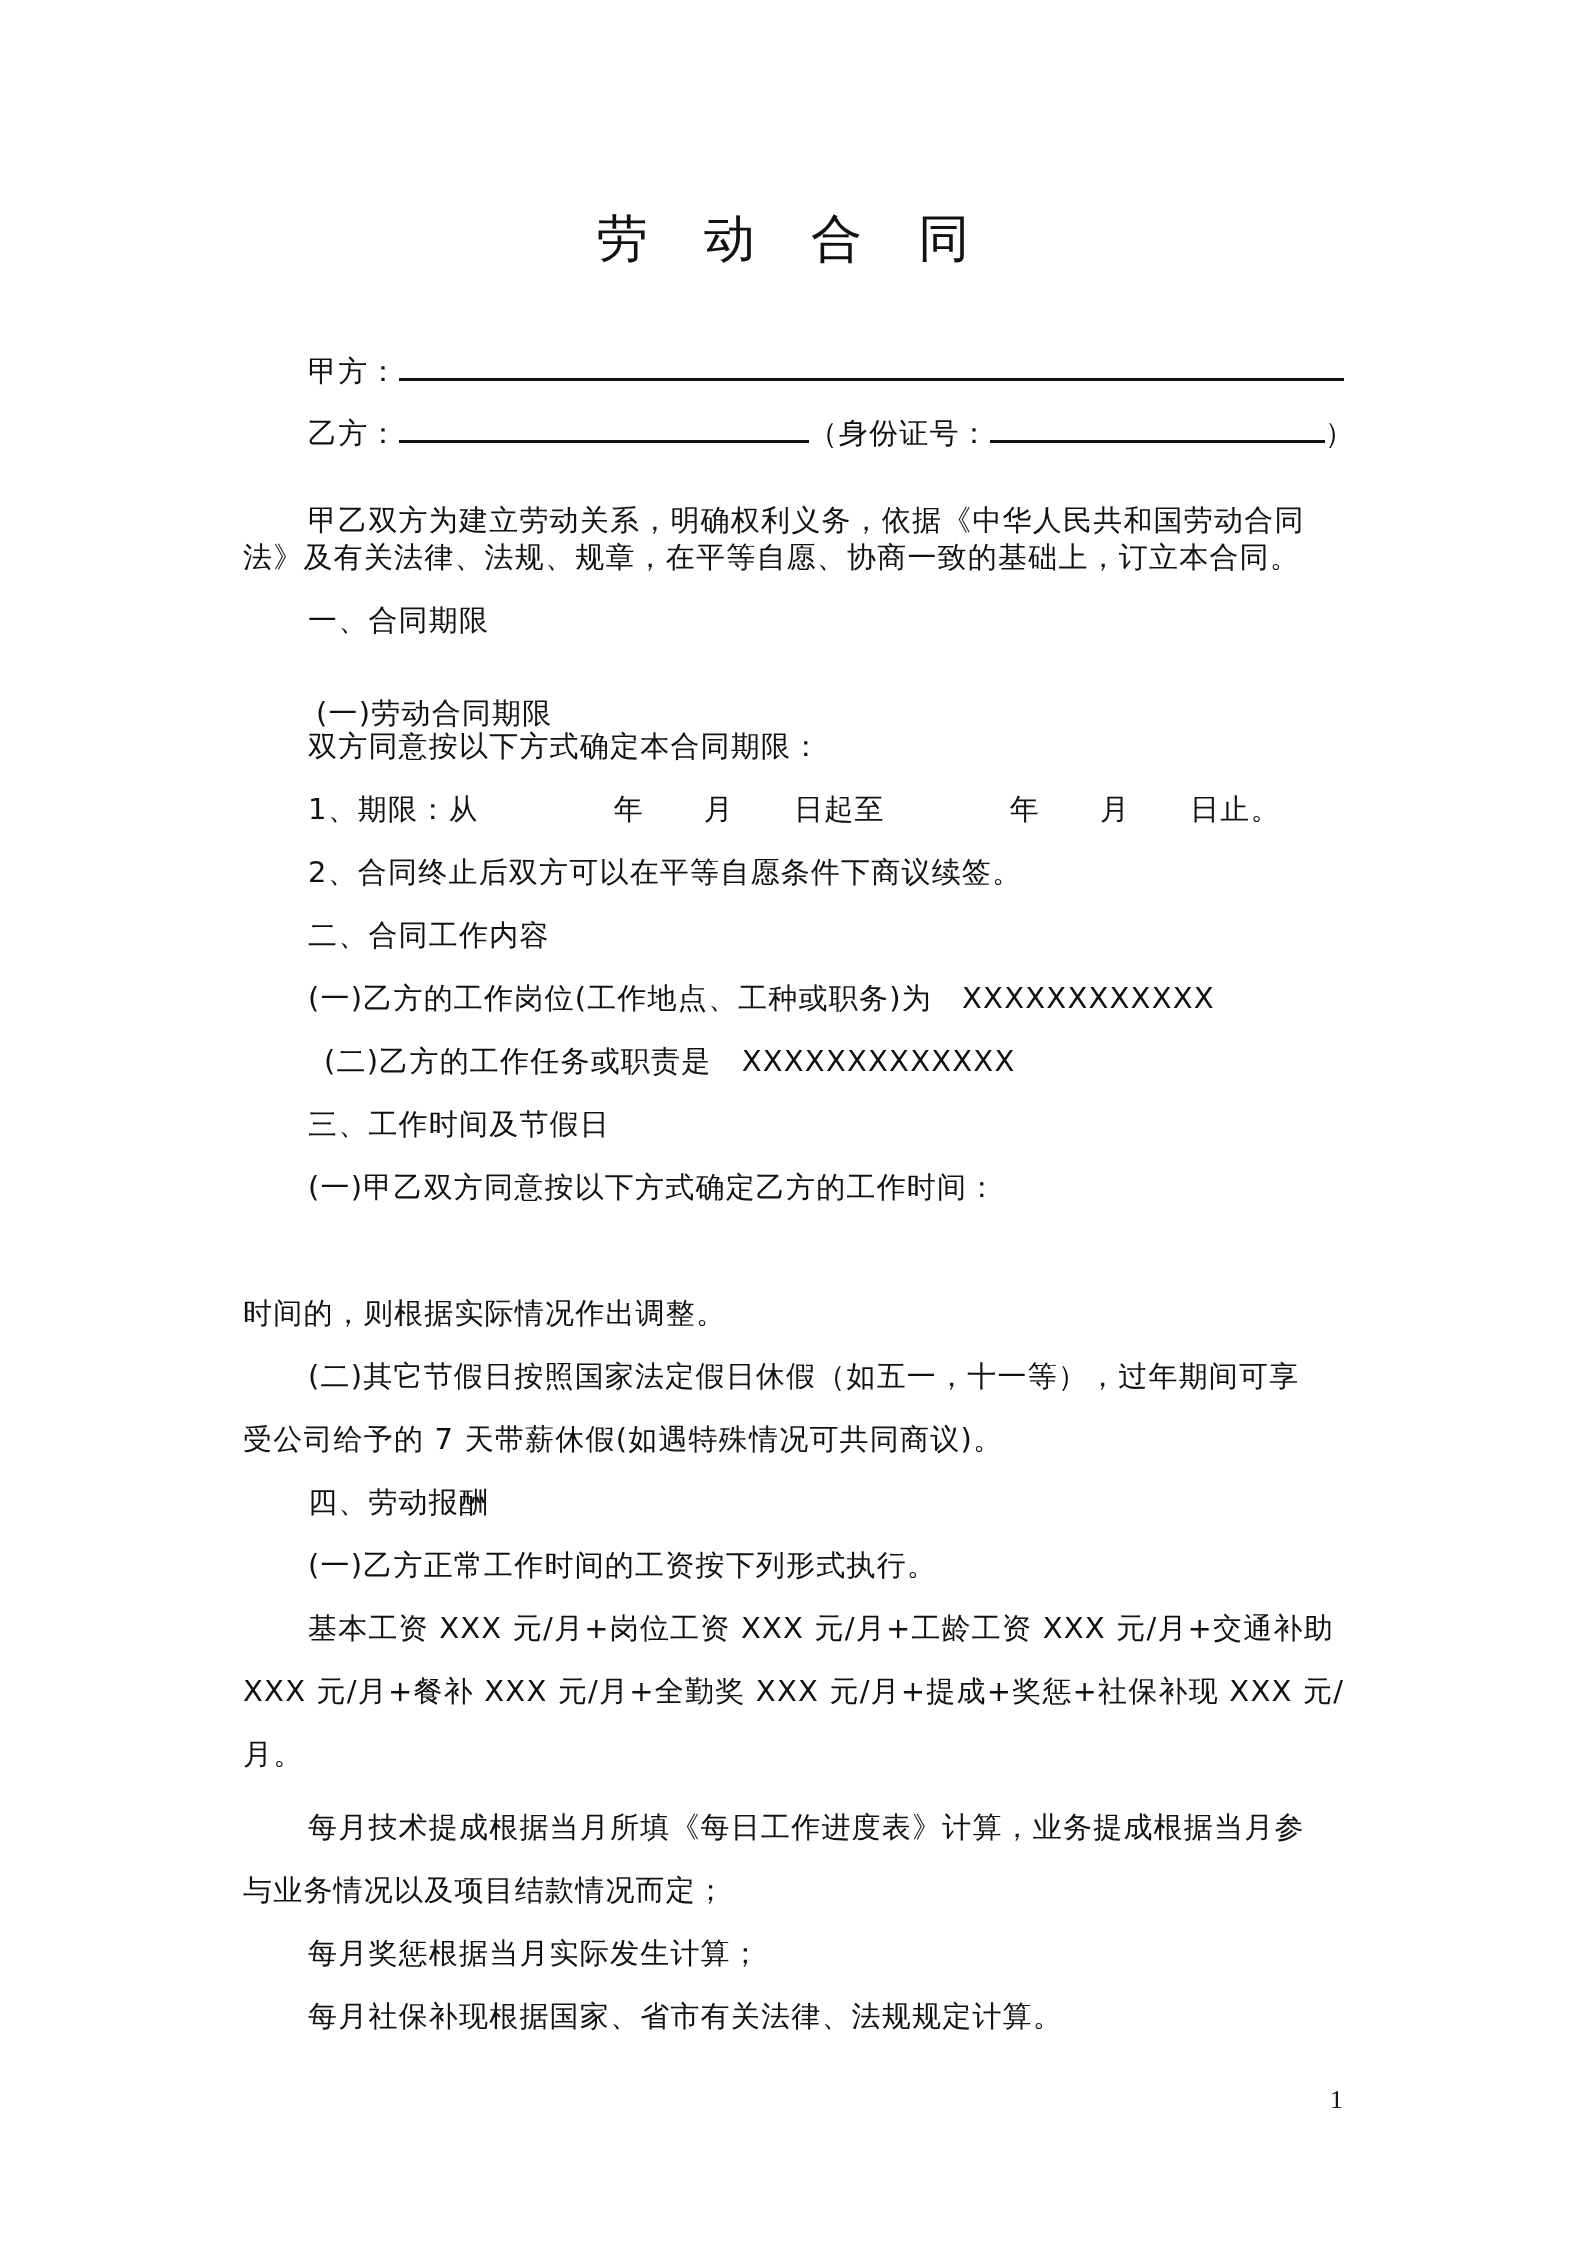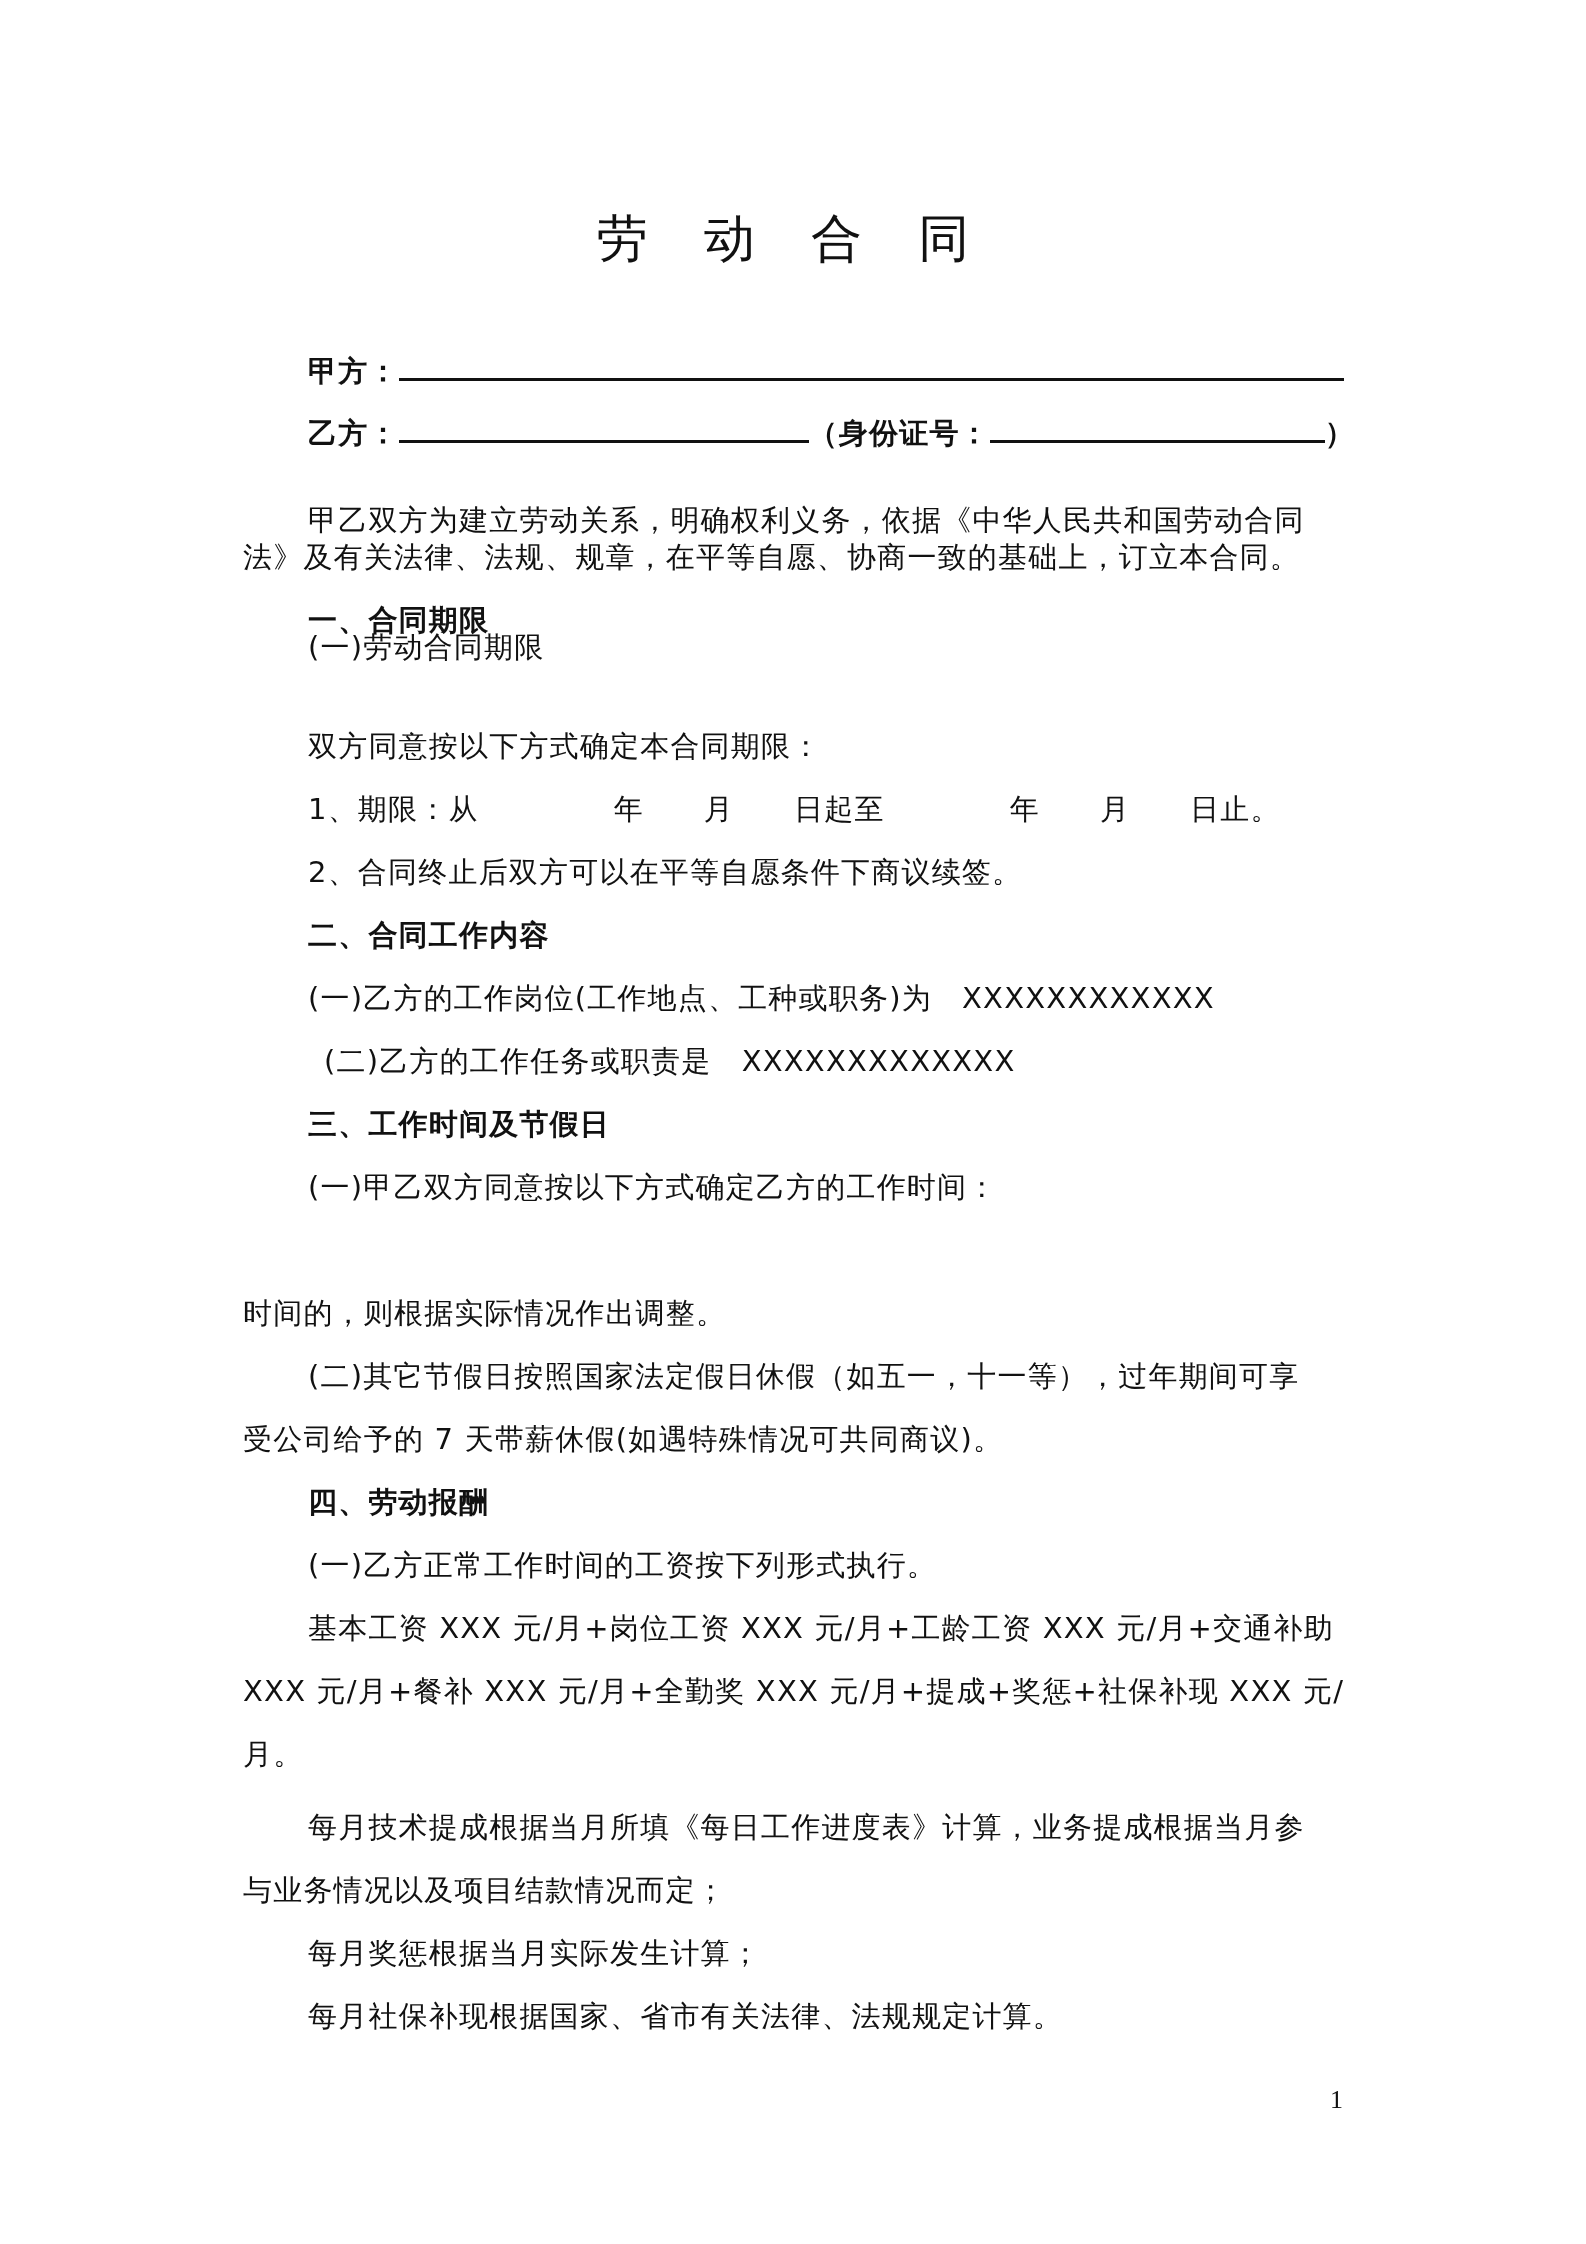--- a/index.html
+++ b/index.html
@@ -14,21 +14,21 @@
       text-align: center; font-size: 51px; letter-spacing: 20px;
       font-family: "DejaVu Serif", "Liberation Serif", serif; color: #111;
     }
     .line {
       position: absolute; font-size: 29px; line-height: 40px; white-space: nowrap;
       font-family: "DejaVu Sans", "Liberation Sans", sans-serif; color: #111;
       letter-spacing: 1.2px;
     }
     .indent { left: 308px; }
     .flush { left: 243px; }
-    .bold { font-weight: bold; }
+    .bold { font-weight: normal; }
     .blank { display: inline-block; border-bottom: 3px solid #111; height: 30px; vertical-align: baseline; }
     .gap { display: inline-block; }
     .pagenum {
       position: absolute; left: 1330px; top: 2085px; font-size: 26px;
       font-family: "Liberation Serif", serif; color: #111;
     }
   </style>
 </head>
 <body>
 
@@ -41,21 +41,21 @@
   </div>
 
   <div class="line indent bold" style="top:410px;">
     <span>乙方：</span><span class="blank" style="width:410px;"></span><span>（身份证号：</span><span class="blank" style="width:335px;"></span><span>）</span>
   </div>
 
   <div class="line indent" style="top:500px;">甲乙双方为建立劳动关系，明确权利义务，依据《中华人民共和国劳动合同</div>
   <div class="line flush" style="top:537px;">法》及有关法律、法规、规章，在平等自愿、协商一致的基础上，订立本合同。</div>
 
   <div class="line indent bold" style="top:600px;">一、合同期限</div>
-  <div class="line indent" style="top:627px;">(一)劳动合同期限</div>
+  <div class="line indent" style="top:693px;margin-left:8px;">(一)劳动合同期限</div>
   <div class="line indent" style="top:726px;">双方同意按以下方式确定本合同期限：</div>
 
   <div class="line indent" style="top:789px;">
     <span>1、期限：从</span><span class="gap" style="width:135px;"></span><span>年</span><span class="gap" style="width:60px;"></span><span>月</span><span class="gap" style="width:60px;"></span><span>日起至</span><span class="gap" style="width:125px;"></span><span>年</span><span class="gap" style="width:60px;"></span><span>月</span><span class="gap" style="width:60px;"></span><span>日止。</span>
   </div>
 
   <div class="line indent" style="top:852px;">2、合同终止后双方可以在平等自愿条件下商议续签。</div>
 
   <div class="line indent bold" style="top:915px;">二、合同工作内容</div>
   <div class="line indent" style="top:978px;">(一)乙方的工作岗位(工作地点、工种或职务)为　XXXXXXXXXXXX</div>

